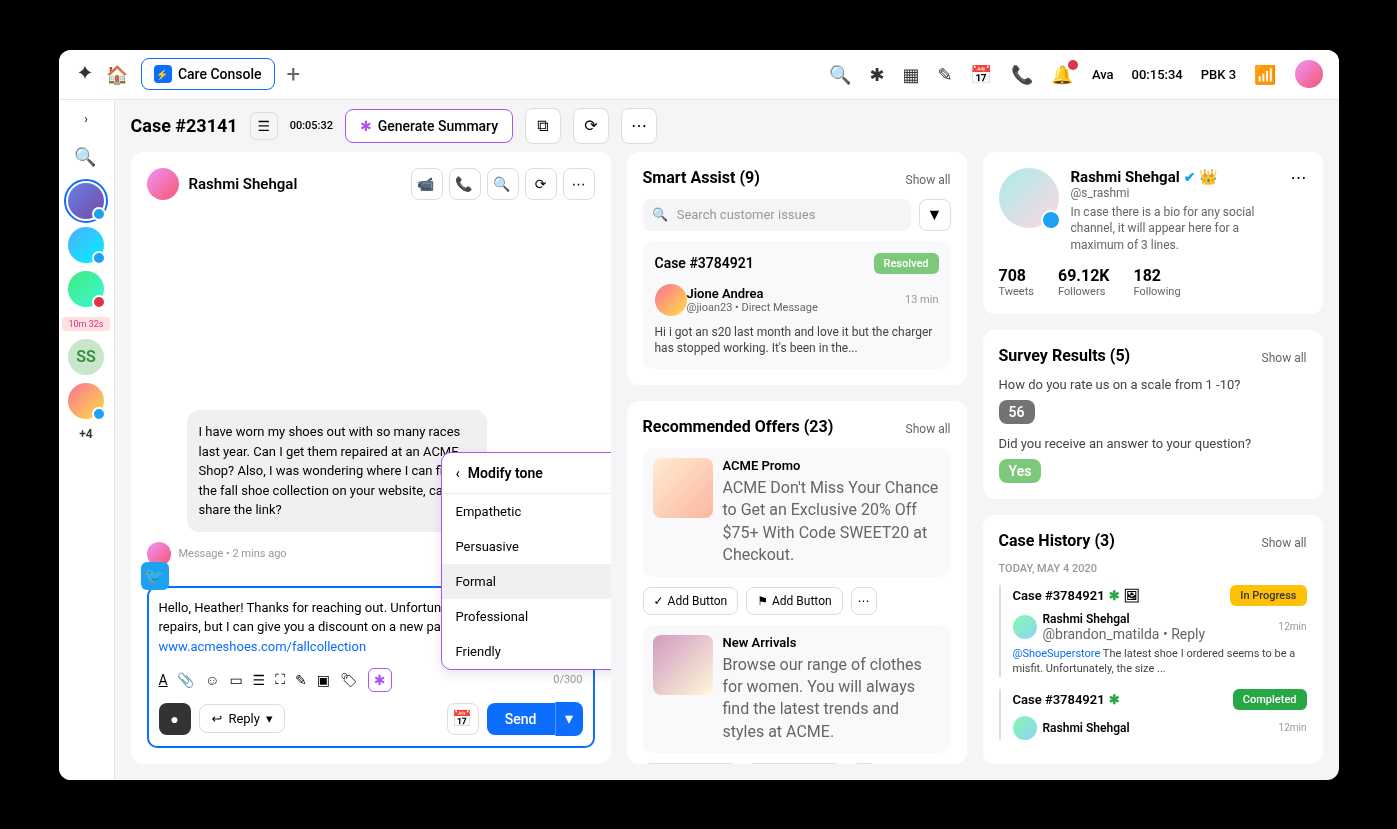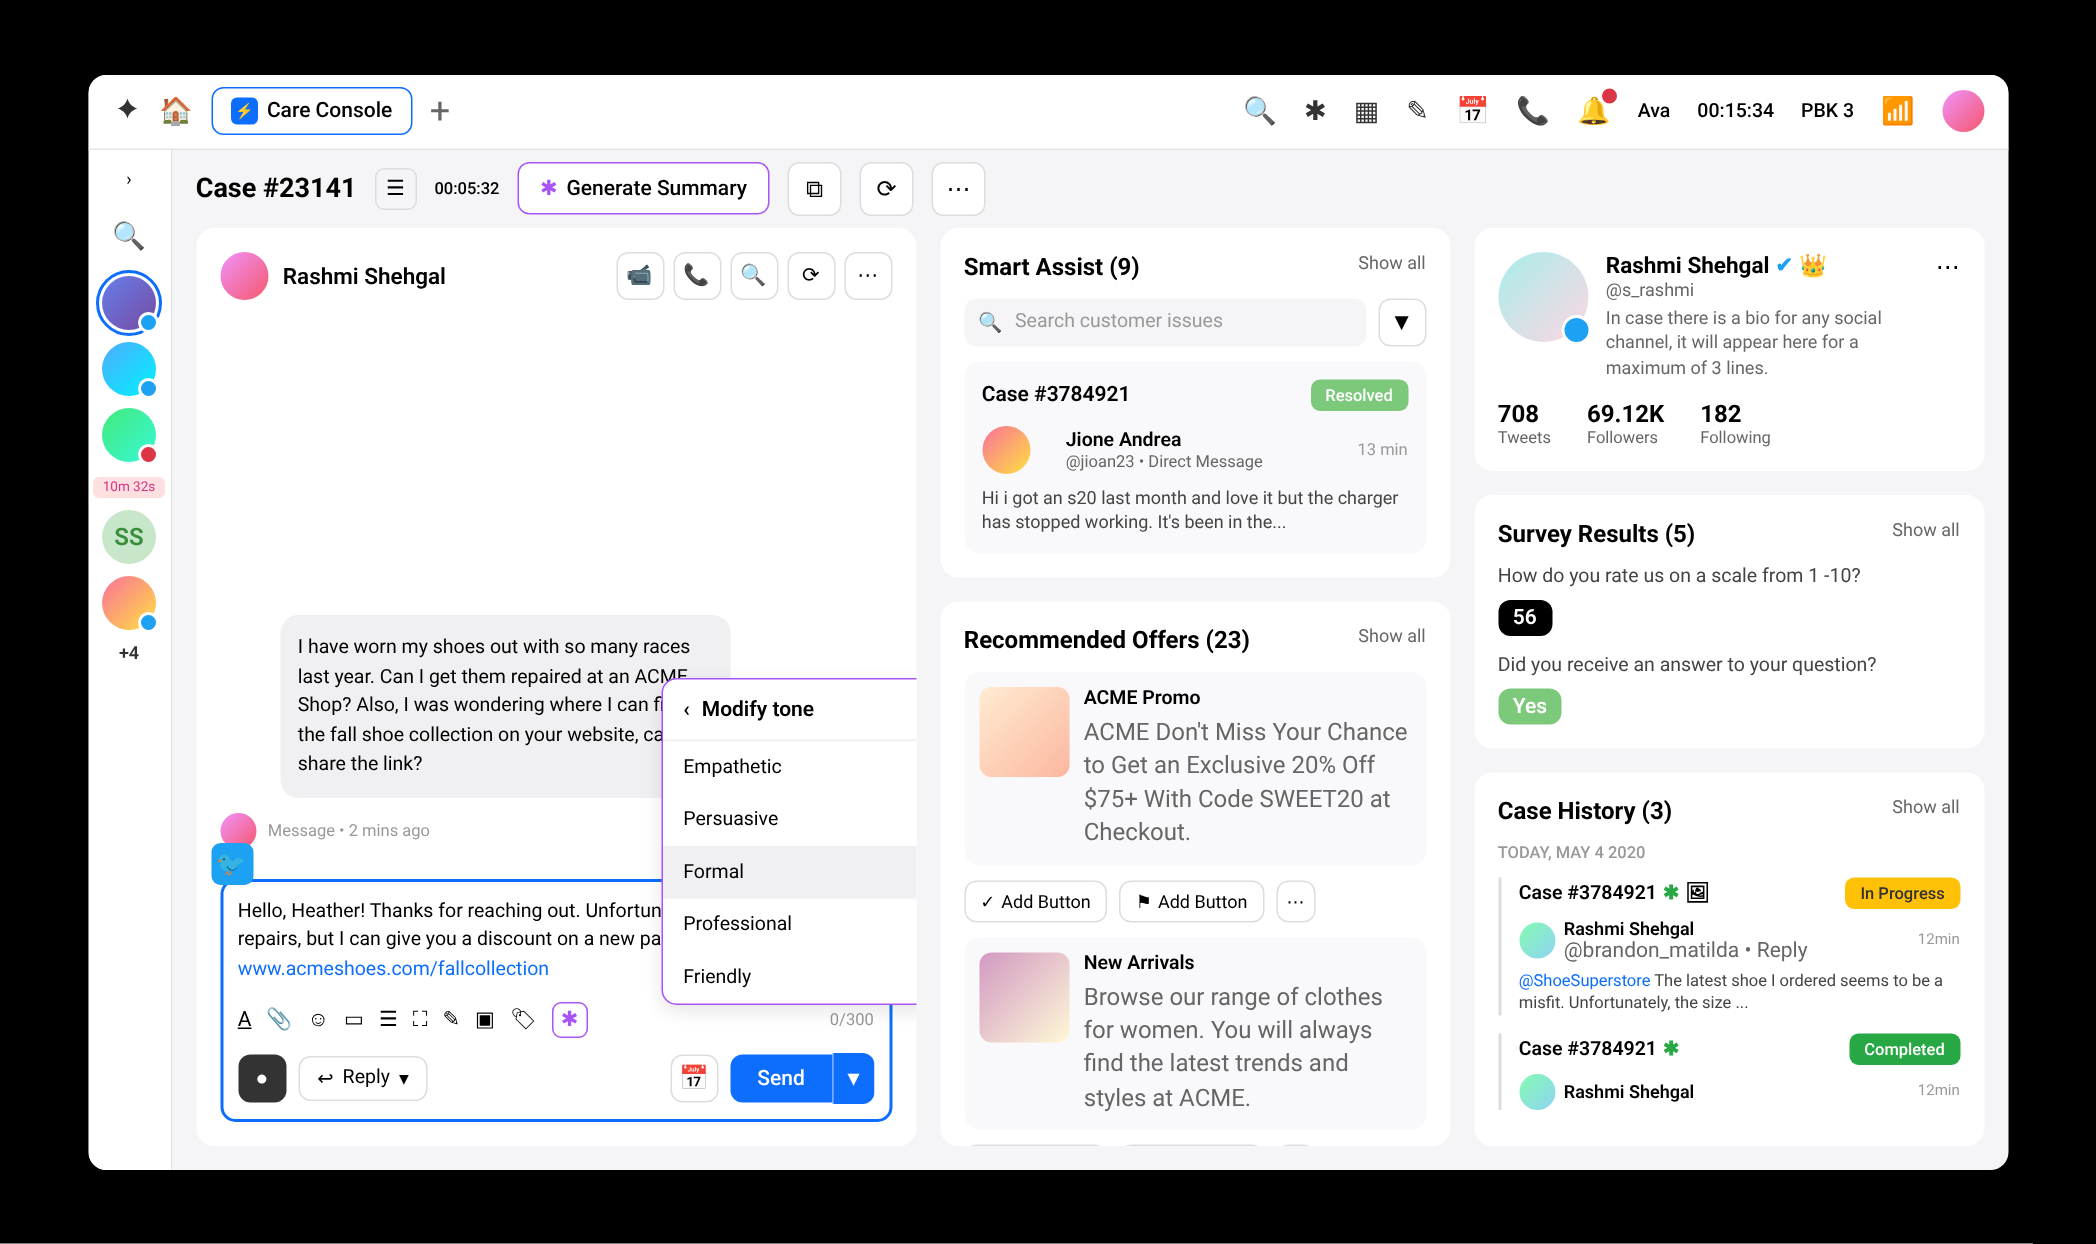--- a/index.html
+++ b/index.html
@@ -64,33 +64,33 @@
 .reply-btn{display:flex;align-items:center;gap:6px;padding:6px 12px;border:1px solid #ddd;border-radius:8px;font-size:13px;cursor:pointer}
 .cal-btn{width:32px;height:32px;border:1px solid #ddd;border-radius:8px;display:flex;align-items:center;justify-content:center;margin-left:auto;cursor:pointer}
 .send-btn{display:flex;align-items:center}
 .send-main{padding:8px 18px;background:#0d6efd;color:#fff;border-radius:8px 0 0 8px;font-size:14px;font-weight:500;cursor:pointer}
 .send-drop{width:28px;height:34px;background:#0d6efd;color:#fff;border-left:1px solid rgba(255,255,255,0.3);border-radius:0 8px 8px 0;display:flex;align-items:center;justify-content:center;cursor:pointer}
 .tw-badge{width:28px;height:28px;background:#1da1f2;border-radius:6px;display:flex;align-items:center;justify-content:center;color:#fff;position:absolute;left:10px;top:410px}
 .popover{position:absolute;left:310px;top:300px;width:250px;background:#fff;border:1px solid #a855f7;border-radius:10px;box-shadow:0 4px 12px rgba(0,0,0,0.1);z-index:10}
 .popover-head{display:flex;align-items:center;gap:8px;padding:12px 14px;border-bottom:1px solid #eee;font-weight:600;font-size:14px}
 .popover-item{padding:10px 14px;font-size:13px;cursor:pointer}
 .popover-item:hover,.popover-item.hover{background:#f0f0f2}
-.panel-head{display:flex;align-items:flex-start;justify-content:space-between;margin-bottom:12px}
+.panel-head{display:flex;align-items:flex-end;justify-content:space-between;margin-bottom:12px}
 .panel-title{font-size:16px;font-weight:700}
 .show-all{font-size:12px;color:#666;cursor:pointer}
 .search-box{display:flex;align-items:center;gap:8px;padding:8px 10px;background:#f5f5f7;border-radius:8px;font-size:13px;color:#999;margin-bottom:10px}
 .filter-btn{width:32px;height:32px;border:1px solid #ddd;border-radius:8px;display:flex;align-items:center;justify-content:center;cursor:pointer}
 .case-card{background:#f9f9fb;border-radius:10px;padding:12px}
 .case-head{display:flex;justify-content:space-between;align-items:center;margin-bottom:10px}
 .case-num{font-size:14px;font-weight:600}
 .status-pill{font-size:11px;padding:4px 10px;border-radius:6px;font-weight:500}
 .status-resolved{background:#7cc97c;color:#fff}
 .status-progress{background:#ffc107;color:#333}
 .status-completed{background:#28a745;color:#fff}
-.case-user{display:flex;align-items:center;gap:24px;margin-bottom:8px}
+.case-user{display:flex;align-items:center;gap:0;margin-bottom:8px}
 .case-avatar{width:32px;height:32px;border-radius:50%;background:linear-gradient(135deg,#fa709a,#fee140)}
 .case-user-info{flex:1}
 .case-user-name{font-size:13px;font-weight:600}
 .case-user-handle{font-size:11px;color:#666}
 .case-time{font-size:11px;color:#999}
 .case-text{font-size:12px;color:#444;line-height:1.4}
 .offer-card{display:flex;gap:10px;padding:10px;background:#f9f9fb;border-radius:10px;margin-bottom:10px}
 .offer-img{width:60px;height:60px;background:linear-gradient(135deg,#ffecd2,#fcb69f);border-radius:8px;flex-shrink:0}
 .offer-info{flex:1}
 .offer-title{font-size:13px;font-weight:600;margin-bottom:4px}
@@ -105,21 +105,21 @@
 .verified{color:#1da1f2;font-size:14px}
 .profile-handle{font-size:12px;color:#666}
 .profile-bio{font-size:12px;color:#666;line-height:1.4;margin-top:4px}
 .profile-menu{cursor:pointer;font-size:16px}
 .stats{display:flex;gap:24px;margin-top:12px}
 .stat{text-align:left}
 .stat-val{font-size:16px;font-weight:700}
 .stat-label{font-size:11px;color:#666}
 .survey-q{font-size:13px;color:#444;margin-bottom:8px}
 .survey-badge{display:inline-block;padding:4px 10px;border-radius:8px;font-size:14px;font-weight:600;color:#fff}
-.badge-pink{background:#000000}
+.badge-pink{background:#737373}
 .badge-green{background:#7cc97c}
 .history-date{font-size:11px;color:#999;font-weight:500;margin-bottom:10px}
 .history-item{border-left:2px solid #ddd;padding-left:12px;margin-bottom:12px}
 .history-head{display:flex;justify-content:space-between;align-items:center;margin-bottom:6px}
 .history-case{font-size:13px;font-weight:600;display:flex;align-items:center;gap:4px}
 .history-user{display:flex;align-items:center;gap:6px;margin-bottom:4px}
 .history-avatar{width:24px;height:24px;border-radius:50%;background:linear-gradient(135deg,#84fab0,#8fd3f4)}
 .history-name{font-size:12px;font-weight:600}
 .history-handle{font-size:14px;color:#666}
 .history-time{font-size:10px;color:#999}

